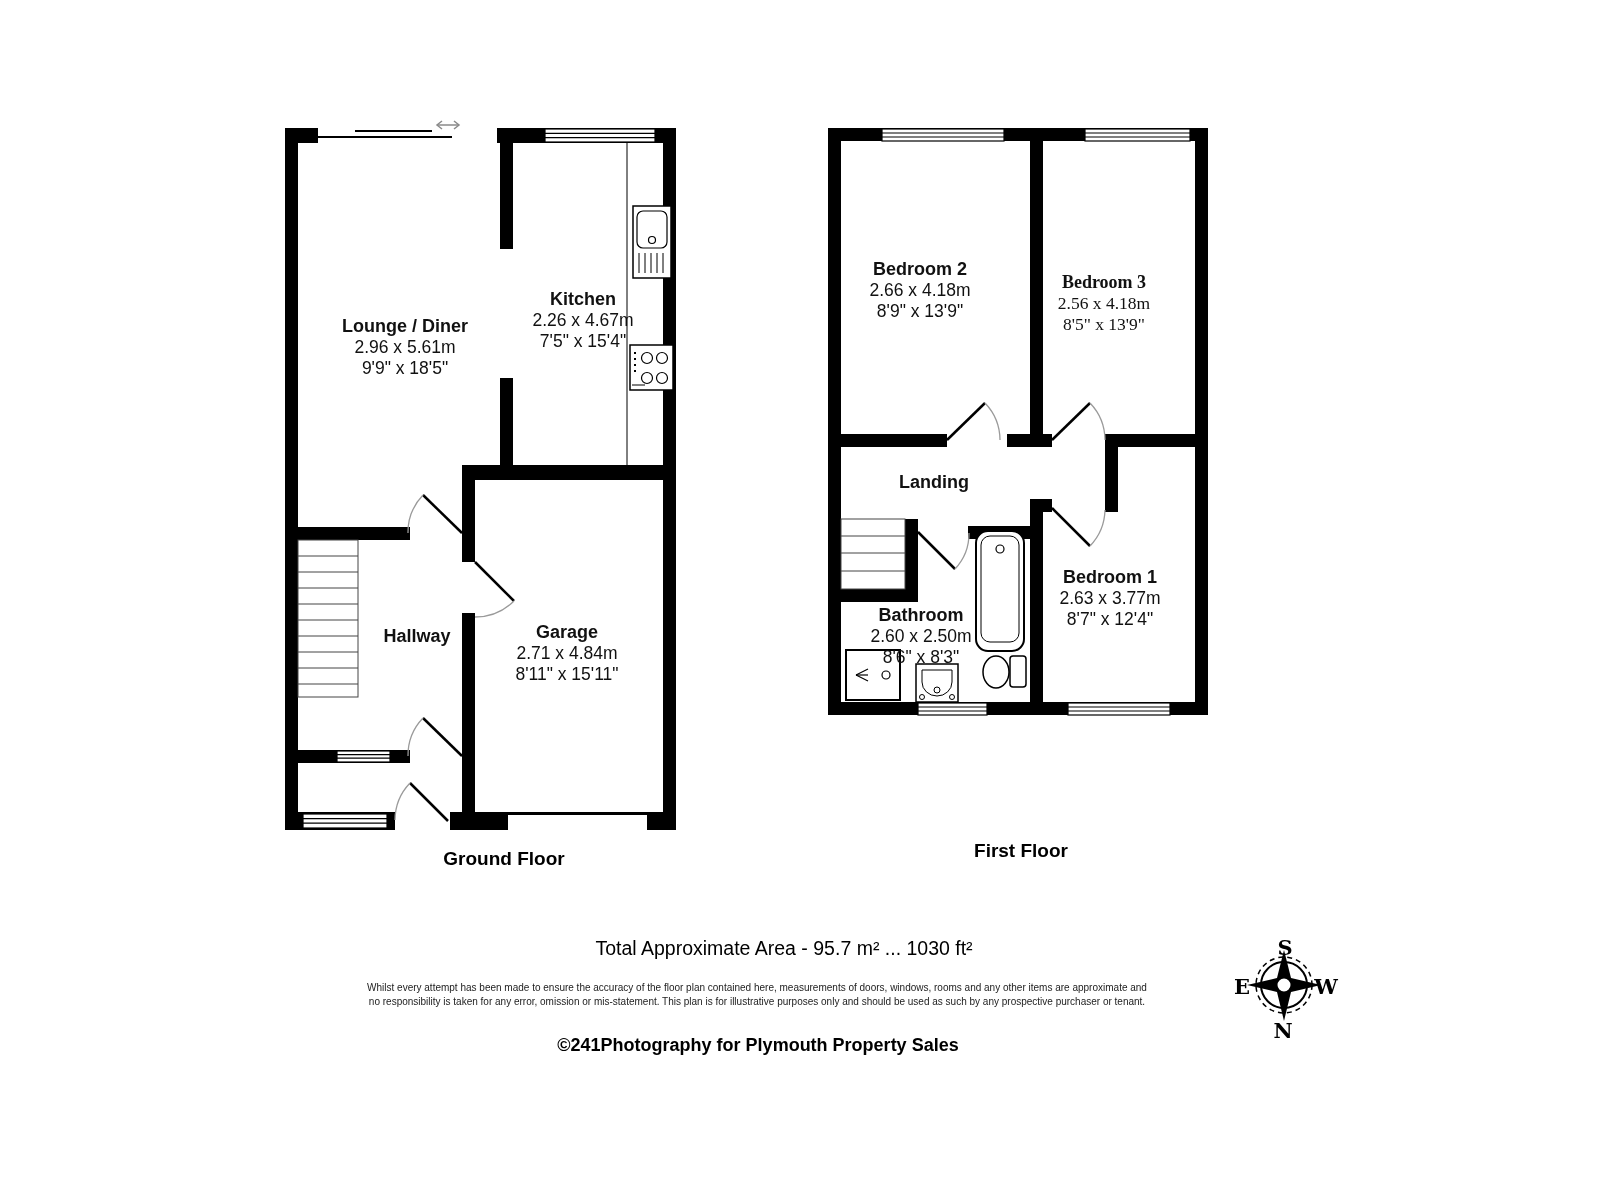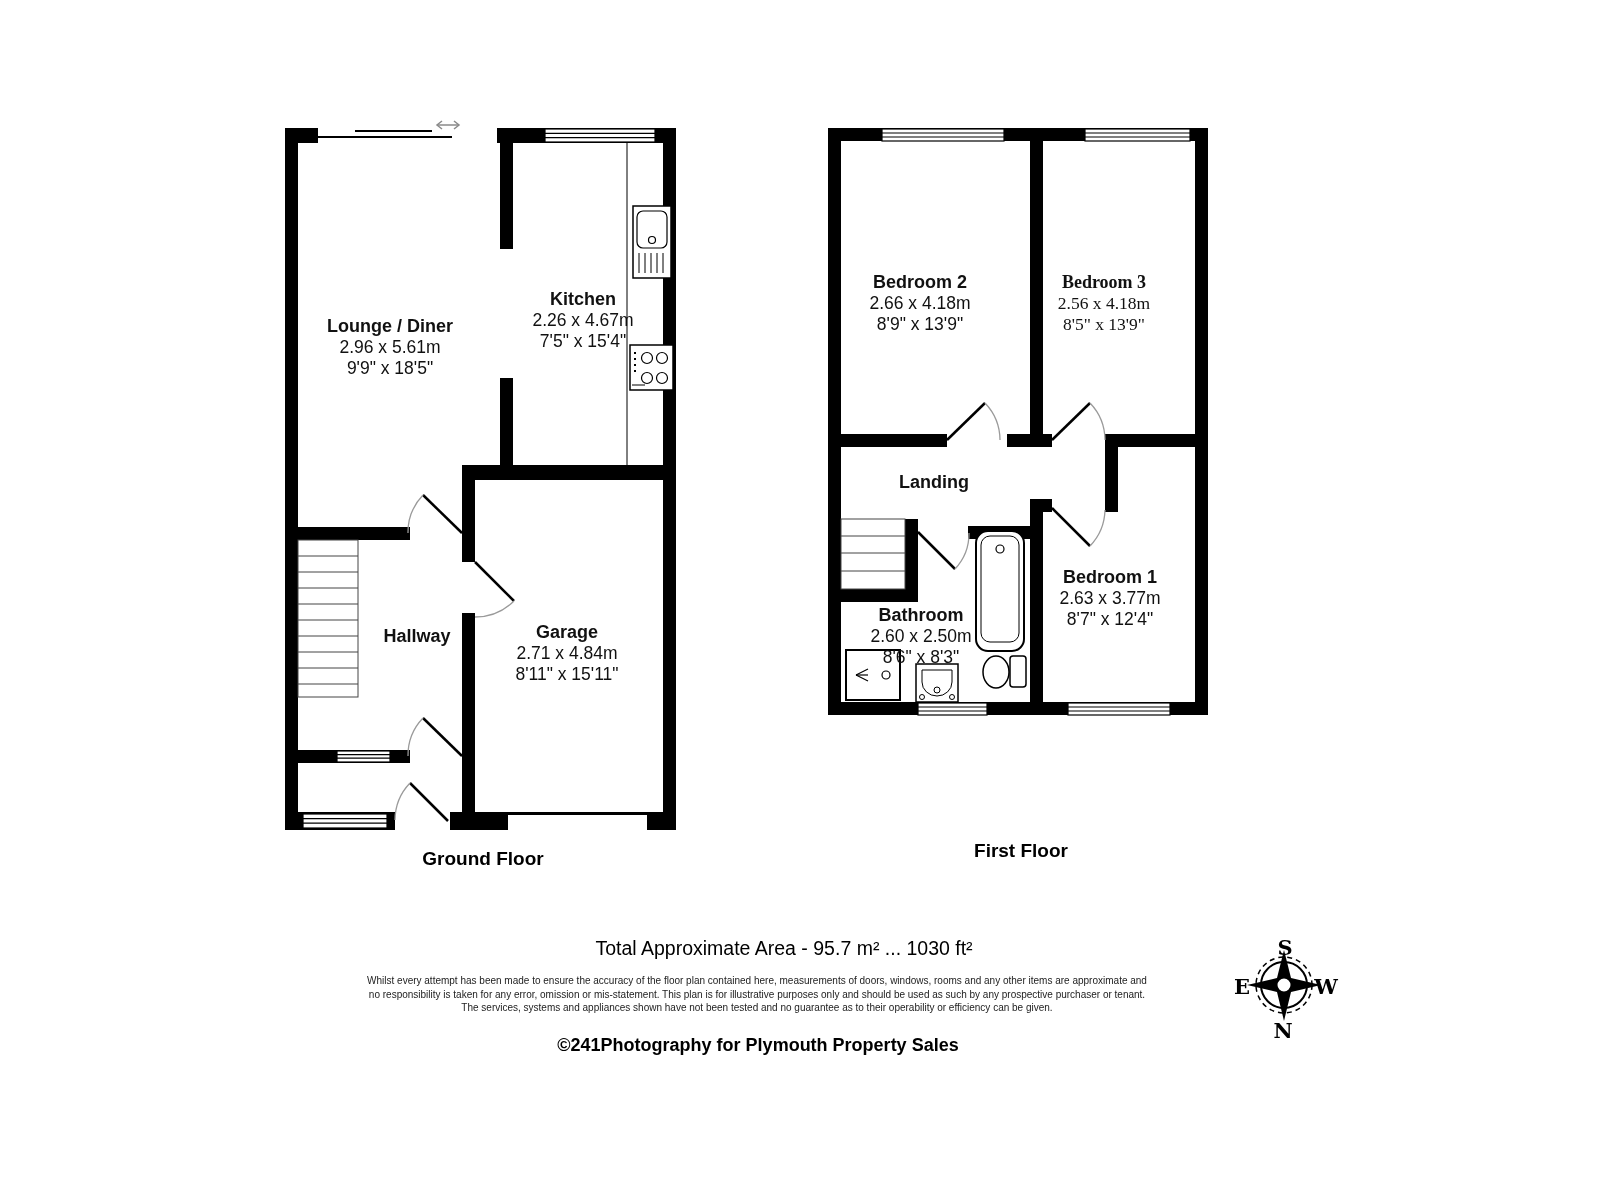--- a/index.html
+++ b/index.html
@@ -232,21 +232,21 @@
     </g>
 
     <g>
       <circle cx="1284" cy="985" r="28" fill="none" stroke="#000" stroke-width="1.5" stroke-dasharray="5,4"></circle>
       <circle cx="1284" cy="985" r="23" fill="none" stroke="#000" stroke-width="2"></circle>
       <polygon fill="#000" points="1284,950 1291,978 1321,985 1291,992 1284,1021 1277,992 1247,985 1277,978"></polygon>
       <circle cx="1284" cy="985" r="7.5" fill="#fff" stroke="#000" stroke-width="2"></circle>
     </g>
   </svg>
 
-  <div class="lbl" style="left:390px;top:347px;">
+  <div class="lbl" style="left:405px;top:347px;">
     <div class="rn">Lounge / Diner</div>
     <div>2.96 x 5.61m</div>
     <div>9'9" x 18'5"</div>
   </div>
 
   <div class="lbl" style="left:583px;top:320px;">
     <div class="rn">Kitchen</div>
     <div>2.26 x 4.67m</div>
     <div>7'5" x 15'4"</div>
   </div>
@@ -254,21 +254,21 @@
   <div class="lbl" style="left:396px;top:636px;margin-left:21px;">
     <div class="rn">Hallway</div>
   </div>
 
   <div class="lbl" style="left:567px;top:653px;">
     <div class="rn">Garage</div>
     <div>2.71 x 4.84m</div>
     <div>8'11" x 15'11"</div>
   </div>
 
-  <div class="lbl" style="left:920px;top:303px;">
+  <div class="lbl" style="left:920px;top:290px;">
     <div class="rn">Bedroom 2</div>
     <div>2.66 x 4.18m</div>
     <div>8'9" x 13'9"</div>
   </div>
 
   <div class="lbl" style="left:1104px;top:303px;font-family:Liberation Serif, serif;">
     <div class="rn">Bedroom 3</div>
     <div>2.56 x 4.18m</div>
     <div>8'5" x 13'9"</div>
   </div>
@@ -282,29 +282,28 @@
     <div>2.60 x 2.50m</div>
     <div>8'6" x 8'3"</div>
   </div>
 
   <div class="lbl" style="left:1110px;top:598px;">
     <div class="rn">Bedroom 1</div>
     <div>2.63 x 3.77m</div>
     <div>8'7" x 12'4"</div>
   </div>
 
-  <div class="floor-label" style="left:483px;top:859px;">Ground Floor</div>
+  <div class="floor-label" style="left:504px;top:859px;">Ground Floor</div>
   <div class="floor-label" style="left:1021px;top:851px;">First Floor</div>
 
   <div class="total-area" style="left:756px;top:948px;margin-left:28px;">Total Approximate Area - 95.7 m² ... 1030 ft²</div>
 
   <div class="disclaimer" style="left:757px;top:994px;">
     <div>Whilst every attempt has been made to ensure the accuracy of the floor plan contained here, measurements of doors, windows, rooms and any other items are approximate and</div>
     <div>no responsibility is taken for any error, omission or mis-statement. This plan is for illustrative purposes only and should be used as such by any prospective purchaser or tenant.</div>
-    <div>The services, systems and appliances shown have not been tested and no guarantee as to their operability or efficiency can be given.</div>
   </div>
 
   <div class="copyright" style="left:758px;top:1045px;">©241Photography for Plymouth Property Sales</div>
 
   <div class="compass-letter" style="left:1285px;top:947px;">S</div>
   <div class="compass-letter" style="left:1242px;top:986px;">E</div>
   <div class="compass-letter" style="left:1326px;top:986px;">W</div>
   <div class="compass-letter" style="left:1283px;top:1030px;">N</div>
 
 </div>

